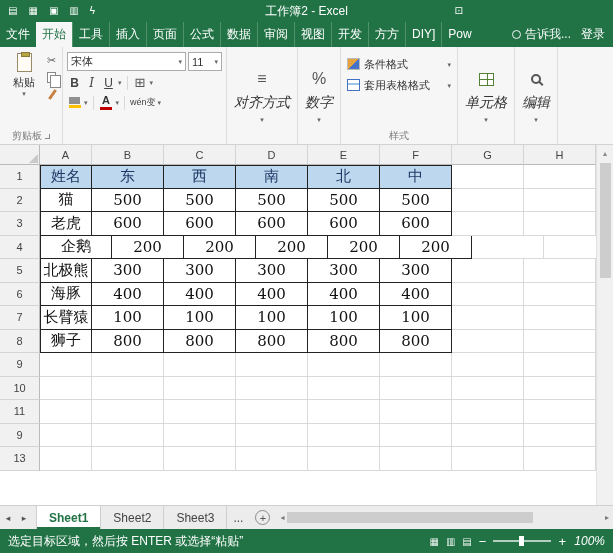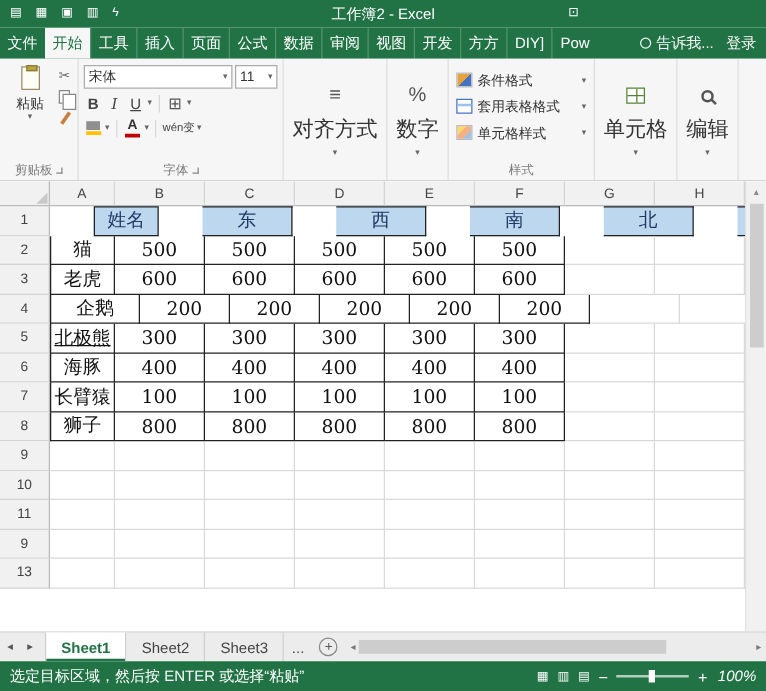--- a/index.html
+++ b/index.html
@@ -68,21 +68,21 @@
   .bucket { width: 11px; height: 7px; background: #8f8f8f; display: block; }
   .colorbar { width: 12px; height: 3px; display: block; margin-top: 1px; }
   .colorbar.yellow { background: #ffc000; }
   .colorbar.red { background: #c00000; }
   .fletter { font-size: 11px; font-weight: 700; color: #333; line-height: 1; }
   .phonetic { font-size: 9px; color: #444; }
 
   .rgroup.collapsed { flex-direction: column; align-items: center; justify-content: center;
                       gap: 4px; padding: 4px 7px; }
   .big-icon { font-size: 16px; color: #555; height: 22px; display: flex; align-items: center; }
-  .c-label { font-size: 17px; color: #333; white-space: nowrap; }
+  .c-label { font-size: 14px; color: #333; white-space: nowrap; font-style: italic; }
 
   .styles-body { display: flex; flex-direction: column; gap: 1px; padding-top: 4px; width: 108px; }
   .stylebtn { display: flex; align-items: center; gap: 4px; font-size: 11px; color: #333; height: 20px; padding: 0 2px; }
   .stylebtn .caret { margin-left: auto; }
   .sticon { width: 13px; height: 12px; flex: 0 0 13px; }
   .sticon.cond { background: linear-gradient(135deg,#e8a23d 50%,#4472c4 50%); border: 1px solid #bbb; }
   .sticon.tablefmt { background: #fff; border: 1px solid #4472c4; position: relative; }
   .sticon.tablefmt::after { content: ''; position: absolute; left: 0; right: 0; top: 3px; height: 2px; background: #9dc3e6; }
   .sticon.cellsty { background: linear-gradient(135deg,#ffd966 33%,#f4b183 33% 66%,#9dc3e6 66%); border: 1px solid #bbb; }
   .cellsicon { width: 15px; height: 13px; border: 1px solid #538135; background-color: #fff;
@@ -115,21 +115,21 @@
                 background: #f1f1f1; border-right: 1px solid #d4d4d4; border-bottom: 1px solid #bababa; flex: 0 0 auto; }
   .row-header { width: 40px; flex: 0 0 40px; display: flex; align-items: center; justify-content: center;
                 font-size: 11px; color: #444; background: #f1f1f1; border-right: 1px solid #bababa;
                 border-bottom: 1px solid #d4d4d4; }
   .cell { display: flex; align-items: center; justify-content: center; font-size: 15px; color: #111;
           font-family: "DejaVu Serif", "Liberation Serif", serif;
           border-right: 1px solid var(--gridLine,#d9d9d9); border-bottom: 1px solid var(--gridLine,#d9d9d9);
           flex: 0 0 auto; overflow: hidden; }
   .cell.tb { border-right-color: var(--tableBorder,#222); border-bottom-color: var(--tableBorder,#222); }
   .cell.tb-left { border-left: 1px solid var(--tableBorder,#222); }
-  .cell.tb-top { border-top: 1px solid var(--tableBorder,#222); margin-left: 35px; }
+  .cell.tb-top { border-top: 1px solid var(--tableBorder,#222); }
   .cell.thead { background: var(--tableFill,#bdd7ee); color: var(--tableText,#1f3864); }
   .vscroll { position: absolute; top: 0; right: 0; bottom: 0; width: 17px; background: #f1f1f1;
              border-left: 1px solid #e1e1e1; display: flex; flex-direction: column; align-items: center; }
   .varrow { height: 16px; width: 100%; display: flex; align-items: center; justify-content: center;
             font-size: 8px; color: #888; }
   .vthumb { width: 11px; height: 115px; background: #cdcdcd; margin-top: 2px; }
 
   
   .sheetbar { flex: 0 0 24px; background: #ececec; display: flex; align-items: stretch; border-top: 1px solid #cfcfcf; }
   .nav { width: 16px; display: flex; align-items: center; justify-content: center; color: #555; font-size: 9px; }
@@ -256,24 +256,20 @@
           <span class="fbtn stack">
             <span class="fletter">A</span>
               <span class="colorbar red"></span>
           </span>
           <span class="caret">▾</span>
           <span class="minisep"></span>
           <span class="fbtn phonetic">wén变</span>
           <span class="caret">▾</span>
         </div>
       </div>
-      <div class="g-label">
-        <span>字体</span>
-        <span class="launcher"></span>
-      </div>
     </div>
 
     <div class="rgroup collapsed">
       <div class="big-icon">≡</div>
       <span class="c-label">对齐方式</span>
       <span class="caret">▾</span>
     </div>
 
     <div class="rgroup collapsed">
       <div class="big-icon">%</div>
@@ -284,25 +280,20 @@
     <div class="rgroup">
       <div class="styles-body">
         <div class="stylebtn">
           <span class="sticon cond"></span>
           <span>条件格式</span>
           <span class="caret">▾</span>
         </div>
         <div class="stylebtn">
           <span class="sticon tablefmt"></span>
           <span>套用表格格式</span>
-          <span class="caret">▾</span>
-        </div>
-        <div class="stylebtn">
-          <span class="sticon cellsty"></span>
-          <span>单元格样式</span>
           <span class="caret">▾</span>
         </div>
       </div>
       <div class="g-label">
         <span>样式</span>
       </div>
     </div>
 
     <div class="rgroup collapsed">
       <div class="big-icon">
@@ -375,21 +366,21 @@
           <div class="cell tcell tb" style="width: 72px;">200</div>
           <div class="cell tcell tb" style="width: 72px;">200</div>
           <div class="cell tcell tb" style="width: 72px;">200</div>
           <div class="cell tcell tb" style="width: 72px;">200</div>
           <div class="cell tcell tb" style="width: 72px;">200</div>
           <div class="cell" style="width: 72px;"></div>
           <div class="cell" style="width: 72px;"></div>
         </div>
         <div class="grid-row">
           <div class="row-header">5</div>
-          <div class="cell tcell tb tb-left" style="width: 52px; text-decoration: underline;">北极熊</div>
+          <div class="cell tcell tb tb-left" style="width: 52px;">北极熊</div>
           <div class="cell tcell tb" style="width: 72px;">300</div>
           <div class="cell tcell tb" style="width: 72px;">300</div>
           <div class="cell tcell tb" style="width: 72px;">300</div>
           <div class="cell tcell tb" style="width: 72px;">300</div>
           <div class="cell tcell tb" style="width: 72px;">300</div>
           <div class="cell" style="width: 72px;"></div>
           <div class="cell" style="width: 72px;"></div>
         </div>
         <div class="grid-row">
           <div class="row-header">6</div>

